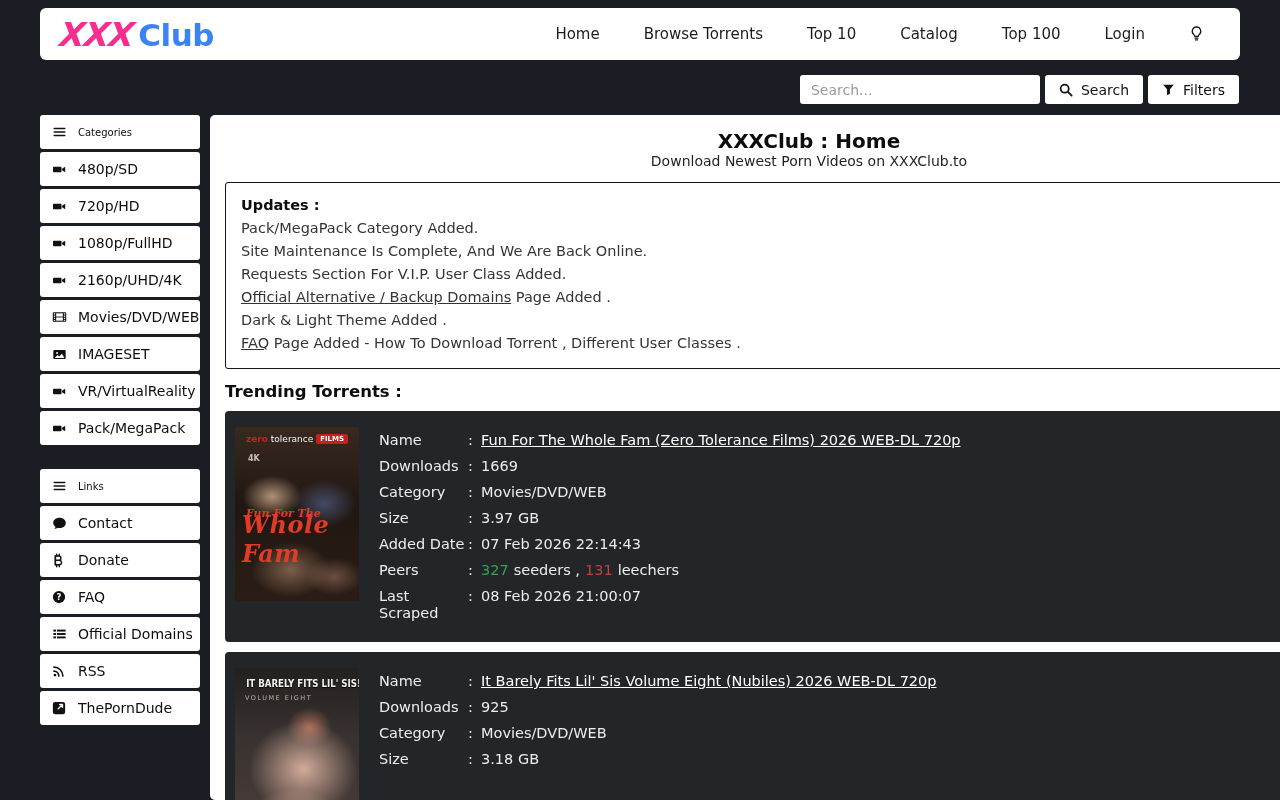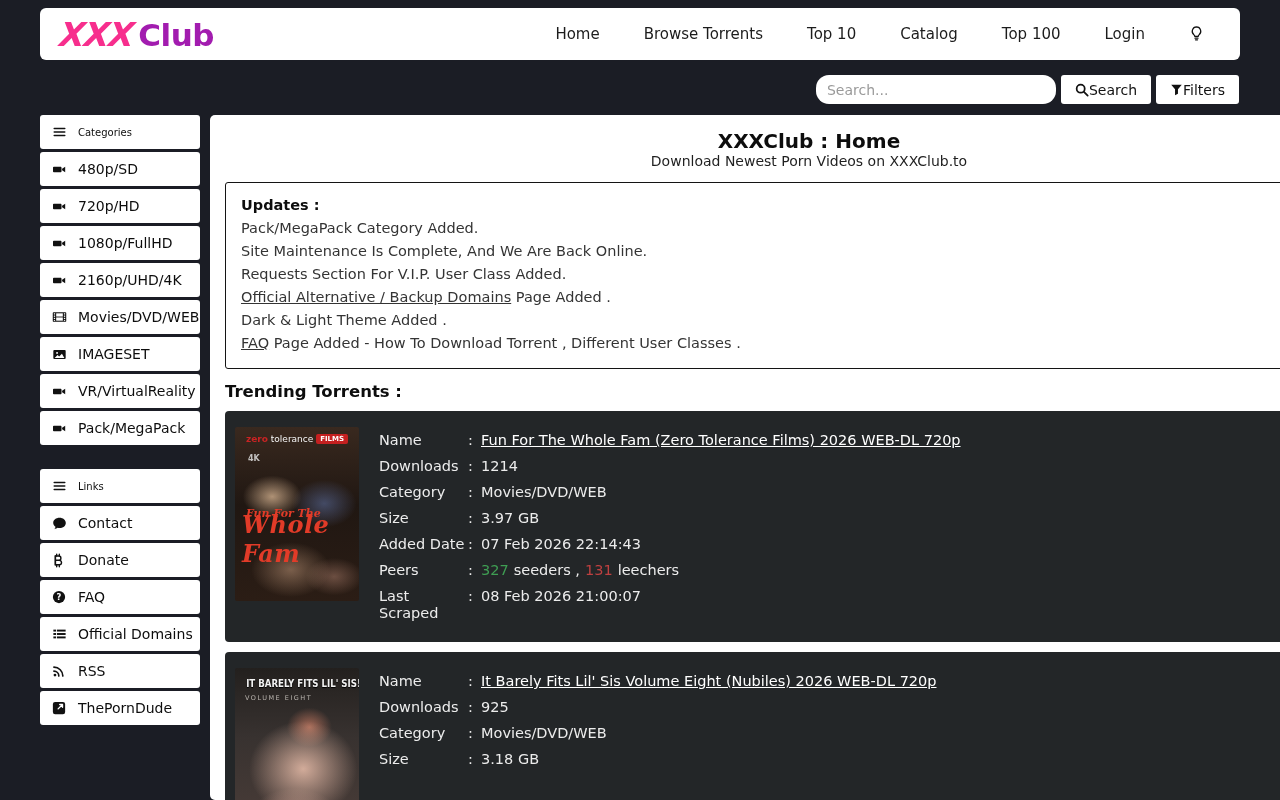--- a/index.html
+++ b/index.html
@@ -16,35 +16,35 @@
   .navbar {
     position:absolute; left:40px; top:8px; width:1200px; height:52px;
     background:#ffffff; border-radius:6px;
     display:flex; align-items:center; padding:0 36px 0 20px;
   }
   .logo { display:flex; align-items:baseline; cursor:pointer; }
   .logo .xxx {
     color:#f72e8d; font-size:33px; font-weight:800; font-style:italic;
     letter-spacing:-1px; transform:skewX(-6deg);
   }
-  .logo .club { color:#a21caf; font-size:31px; font-weight:800; margin-left:5px; letter-spacing:-0.5px; }
+  .logo .club { color:#3b82f6; font-size:31px; font-weight:800; margin-left:5px; letter-spacing:-0.5px; }
   .nav-items { margin-left:auto; display:flex; align-items:center; gap:44px; }
   .nav-item { font-size:15px; color:#1c1c1c; cursor:pointer; white-space:nowrap; }
   .bulb-btn { cursor:pointer; }
 
   
   .search-row { position:absolute; top:75px; right:41px; display:flex; gap:5px; height:29px; }
   .search-input {
-    width:240px; height:29px; border:none; border-radius:13px; background:#fff;
+    width:240px; height:29px; border:none; border-radius:3px; background:#fff;
     padding:0 11px; font-size:14px; font-family:inherit; color:#222; outline:none;
   }
   .search-input::placeholder { color:#9a9a9a; }
   .btn {
     height:29px; background:#fff; border:none; border-radius:3px;
-    display:flex; align-items:center; padding:0 14px;
+    display:flex; align-items:center; gap:8px; padding:0 14px;
     font-size:14px; font-family:inherit; color:#111; cursor:pointer;
   }
 
   
   .sidebar { position:absolute; left:40px; top:115px; width:160px; }
   .side-row {
     height:34px; background:#fff; border-radius:3px; margin-bottom:3px;
     display:flex; align-items:center; gap:11px; padding:0 12px;
     font-size:14px; color:#0d0d0d; cursor:pointer;
   }
@@ -371,21 +371,21 @@
     </div>
     <div class="rows">
       <div class="trow">
         <span class="tlabel">Name</span>
           <span class="tcolon">:</span>
         <a class="name-link">Fun For The Whole Fam (Zero Tolerance Films) 2026 WEB-DL 720p</a>
       </div>
       <div class="trow">
         <span class="tlabel">Downloads</span>
           <span class="tcolon">:</span>
-        <span>1214</span>
+        <span>1669</span>
       </div>
       <div class="trow">
         <span class="tlabel">Category</span>
           <span class="tcolon">:</span>
         <span>Movies/DVD/WEB</span>
       </div>
       <div class="trow">
         <span class="tlabel">Size</span>
           <span class="tcolon">:</span>
         <span>3.97 GB</span>

